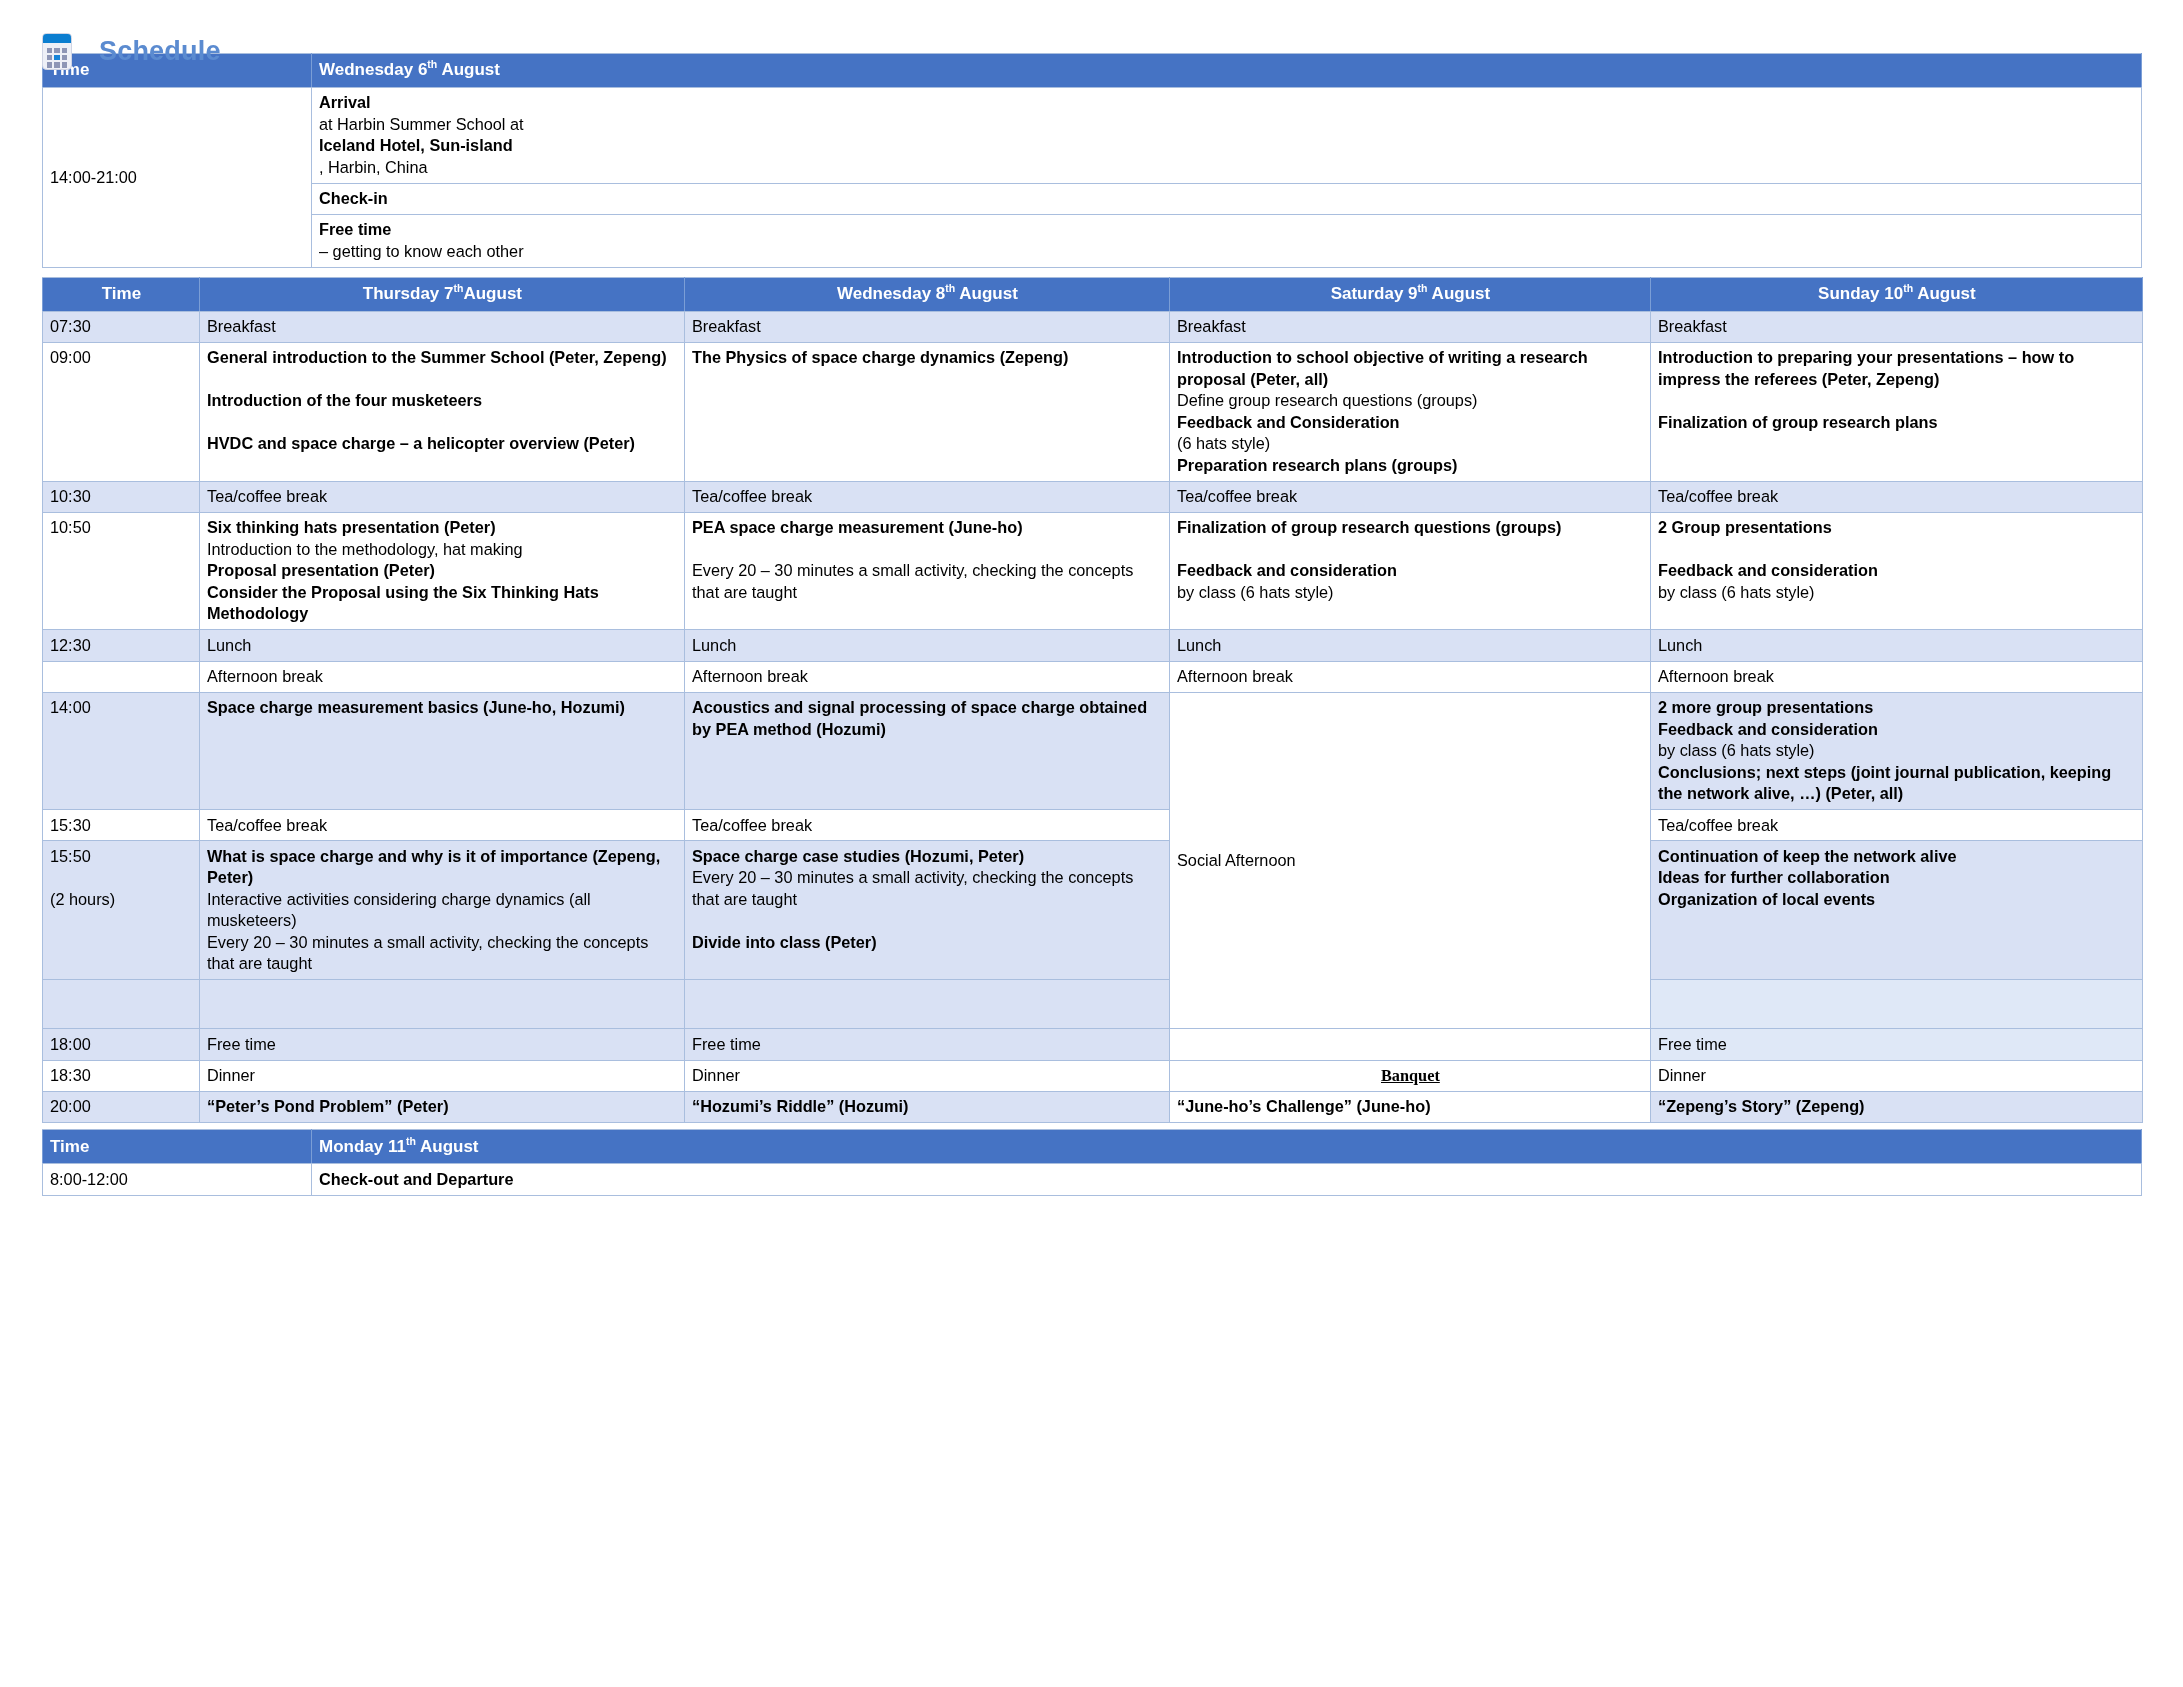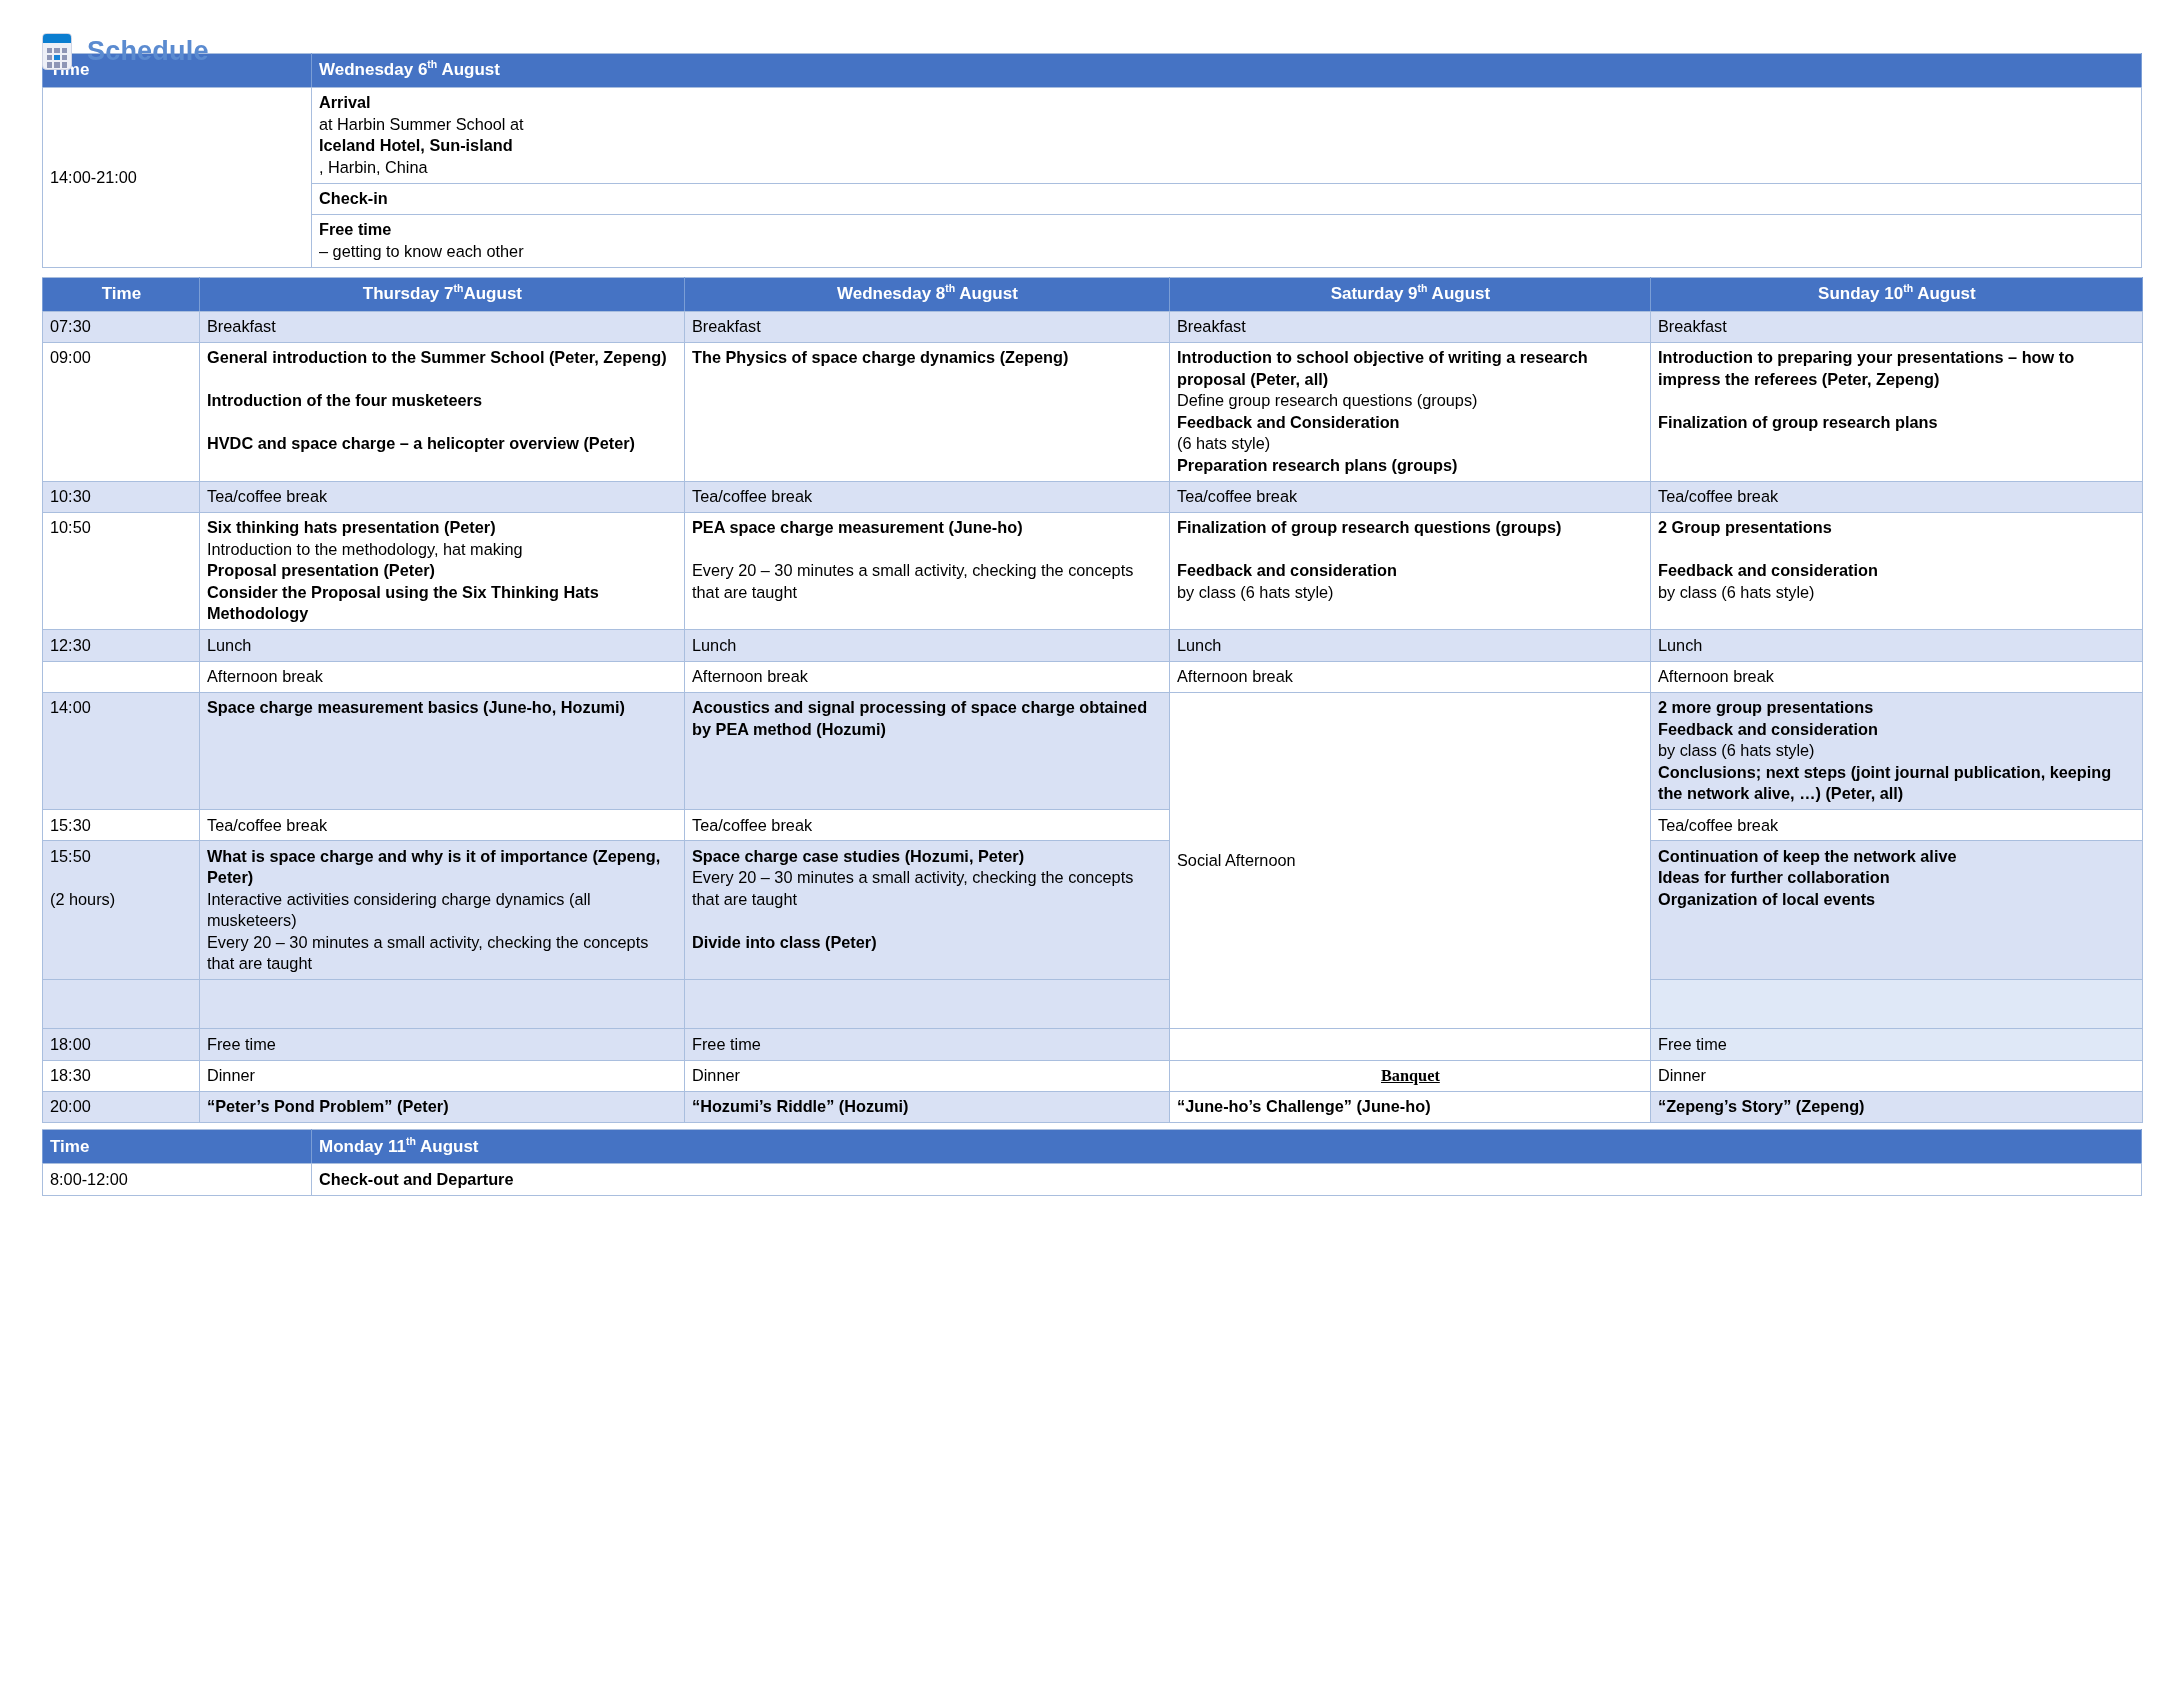--- a/index.html
+++ b/index.html
@@ -13,21 +13,21 @@
     height: 1687px;
     font-family: "Liberation Sans", sans-serif;
     color: #000000;
     overflow: hidden;
   }
 
   
   .title-bar {
     display: flex;
     align-items: center;
-    gap: 15px;
+    gap: 27px;
     padding: 49px 0 0 42px;
     height: 53px;
     box-sizing: border-box;
   }
   .cal-icon {
     position: relative;
     width: 30px;
     height: 37px;
     border-radius: 4.4px;
     background: #eef0f7;

